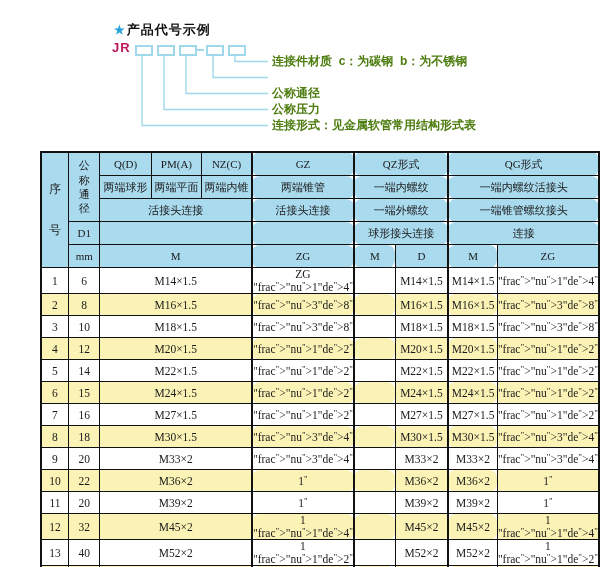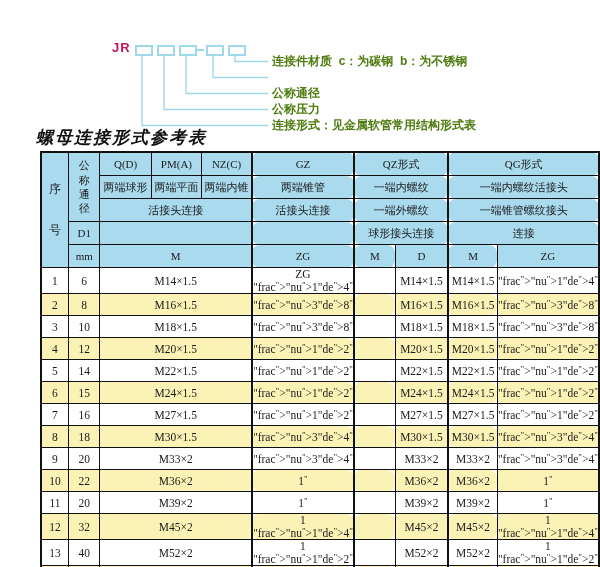--- a/index.html
+++ b/index.html
@@ -35,20 +35,21 @@
   .vxu{height:106px;font-size:12px;}
   .vgc{height:62px;font-size:11px;line-height:1.3;justify-content:center;}
   .inch{font-size:9px;vertical-align:3px;}
 </style>
 </head>
 <body>
 
 <div class="page">
 
   <div class="diagram">
+    <div class="diag-title"><span class="star">★</span><span>产品代号示例</span></div>
     <div class="jr">JR</div>
 
     <span class="codebox b1"></span>
     <span class="codebox b2"></span>
     <span class="codebox b3"></span>
     <span class="dash"></span>
     <span class="codebox b4"></span>
     <span class="codebox b5"></span>
 
     <svg class="connectors" width="600" height="150">
@@ -58,21 +59,20 @@
       <path class="conn" d="M164,54 V109.5 H268"></path>
       <path class="conn" d="M142,54 V125.5 H268"></path>
     </svg>
 
     <div class="diag-label l1">连接件材质  c：为碳钢  b：为不锈钢</div>
     <div class="diag-label l3">公称通径</div>
     <div class="diag-label l4">公称压力</div>
     <div class="diag-label l5">连接形式：见金属软管常用结构形式表</div>
   </div>
 
-  <div class="table-title">螺母连接形式参考表</div>
 
   <table class="ref">
     <colgroup>
       <col style="width:33px">
         <col style="width:37px">
         <col style="width:62px">
         <col style="width:58px">
       <col style="width:58px">
         <col style="width:69px">
         <col style="width:53px">

